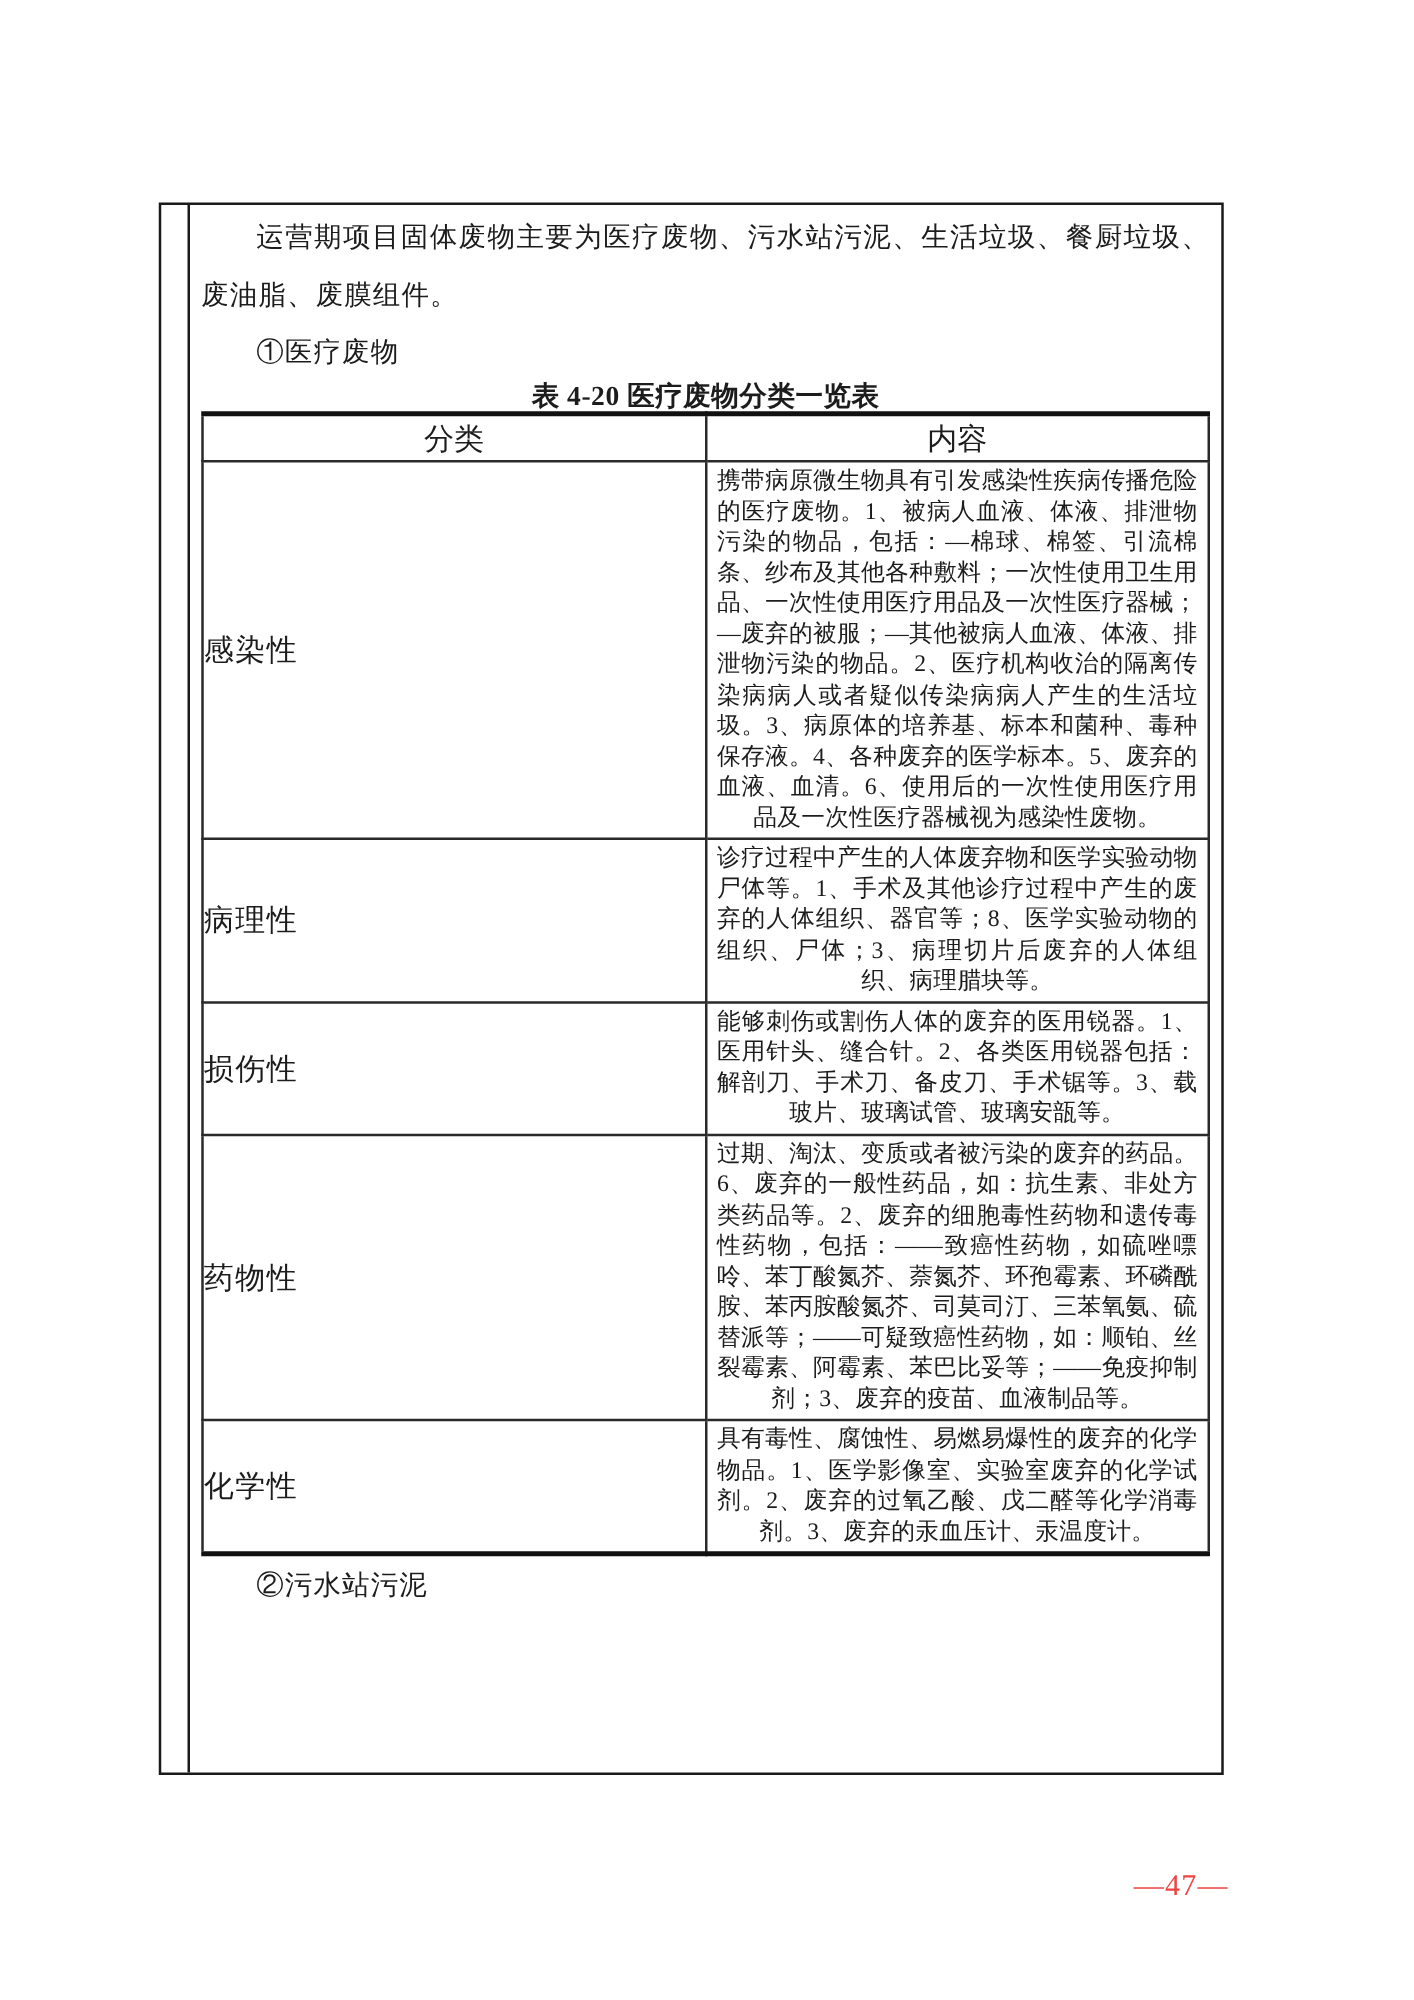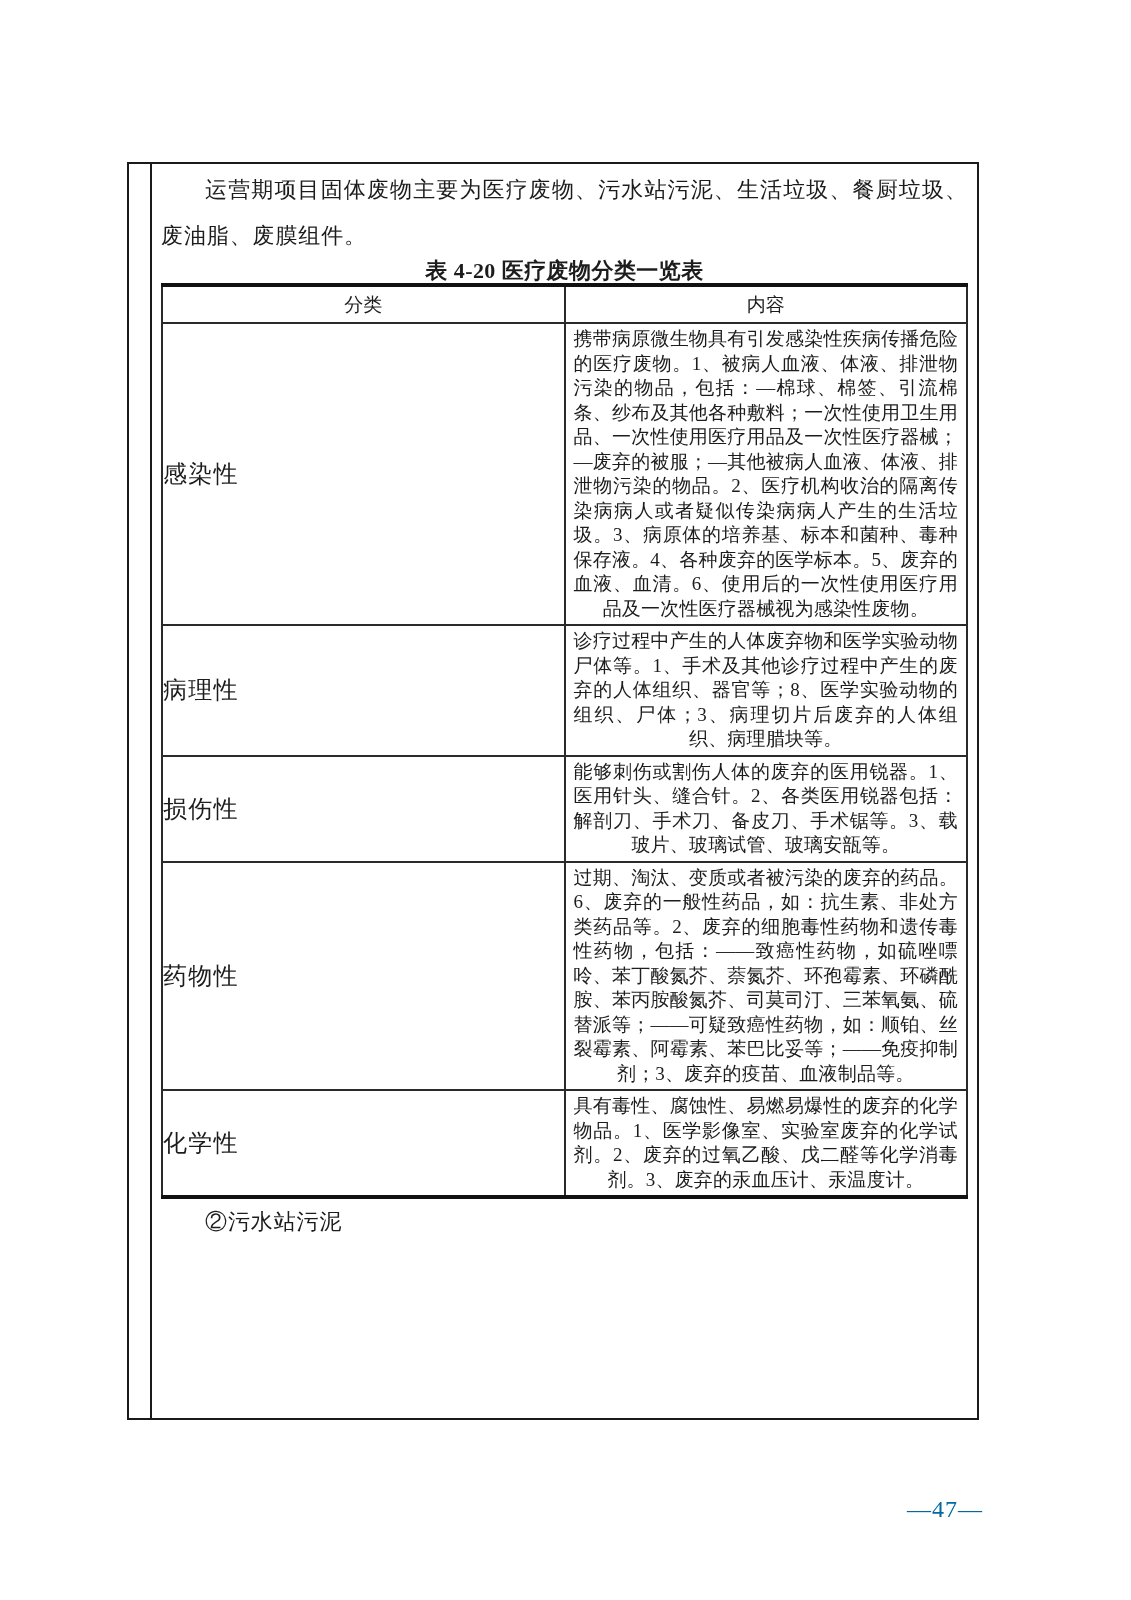--- a/index.html
+++ b/index.html
@@ -30,43 +30,44 @@
   }
   table.waste {
     width:100%; border-collapse:collapse; table-layout:fixed;
     border-top:4px solid #111; border-bottom:4px solid #111;
     border-left:2px solid #2a2a2a; border-right:2px solid #2a2a2a;
   }
   table.waste th, table.waste td {
     border:2px solid #2a2a2a; vertical-align:middle;
   }
   table.waste th {
-    font-weight:normal; font-size:19px; height:38px; text-align:center;
+    font-weight:normal; font-size:24px; height:38px; text-align:center;
   }
   td.cat-cell {
     width:193px; text-align:left; font-size:24px; letter-spacing:0.05em;
   }
   td.content-cell {
     font-size:19px; line-height:24.5px; padding:3px 8px;
     text-align:justify; text-align-last:center; letter-spacing:0.01em;
   }
   .after-table { margin-top:8px; }
   .page-number {
     position:absolute; left:880px; top:1496px; width:130px;
-    font-size:24px; text-align:center; color:#0369a1; letter-spacing:1px;
+    font-size:24px; text-align:center; color:#ef4444; letter-spacing:1px;
   }
 </style>
 </head>
 <body>
 
 <div class="page-box">
   <div class="gutter-line"></div>
   <div class="content">
 
     <p class="para">运营期项目固体废物主要为医疗废物、污水站污泥、生活垃圾、餐厨垃圾、废油脂、废膜组件。</p>
+    <p class="para">①医疗废物</p>
 
     <div class="tbl-title">表 4-20 医疗废物分类一览表</div>
 
     <table class="waste">
       <thead>
         <tr>
           <th class="cat-cell">分类</th>
           <th>内容</th>
         </tr>
       </thead>

